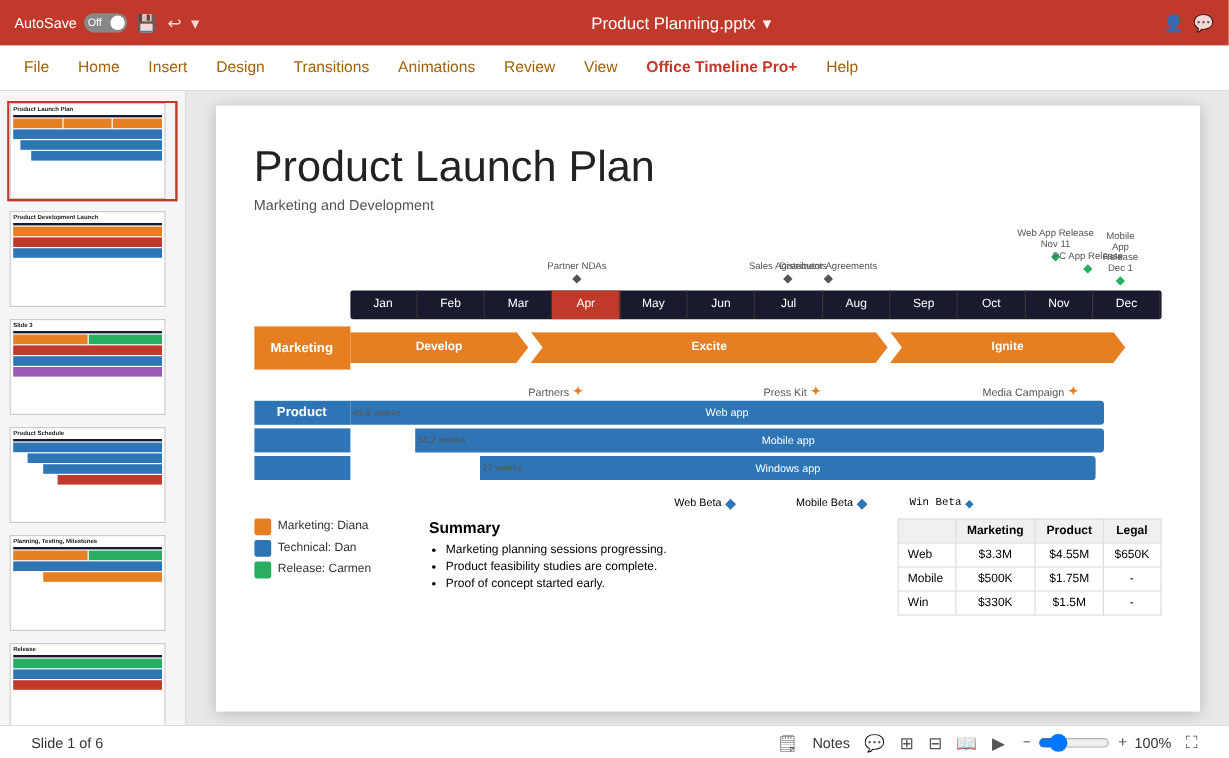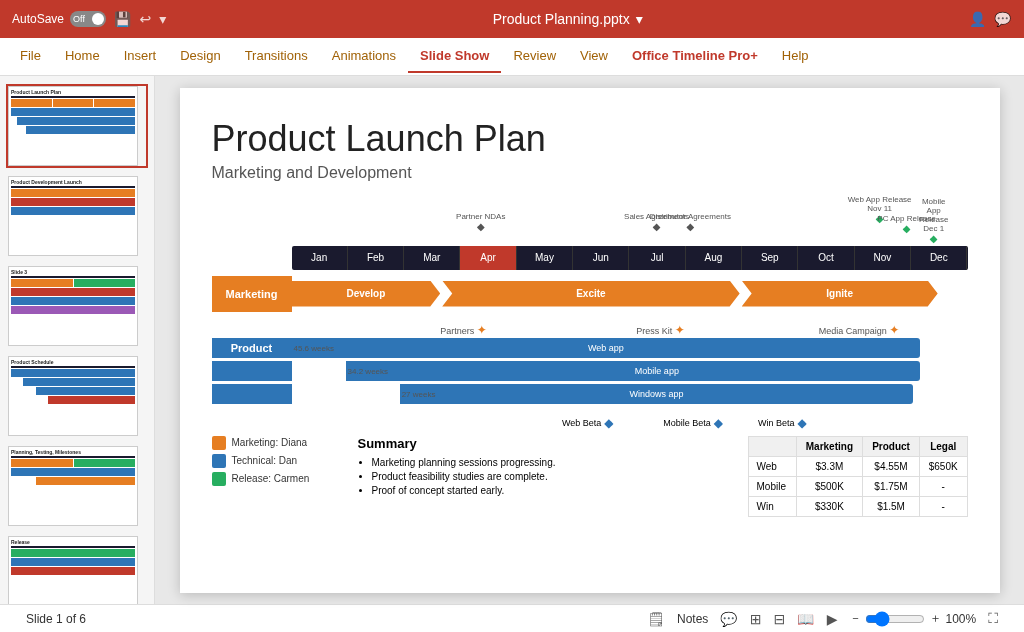--- a/index.html
+++ b/index.html
@@ -103,21 +103,21 @@
       width: 820px;
       height: 505px;
       box-shadow: 0 2px 12px rgba(0,0,0,0.2);
       position: relative;
       padding: 30px 32px 20px;
       overflow: hidden;
     }
 
     
     .slide-title { font-size: 36px; font-weight: 300; color: #222; margin-bottom: 4px; }
-    .slide-subtitle { font-size: 16px; color: #555; margin-bottom: 12px; }
+    .slide-subtitle { font-size: 12px; color: #555; margin-bottom: 12px; }
 
     
     #timeline-container { position: relative; width: 100%; margin-top: 8px; }
 
     
     #month-bar {
       background: #1a1a2e;
       height: 24px;
       display: flex;
       border-radius: 2px;
@@ -205,21 +205,21 @@
     }
 
     
     #annotations { position: relative; height: 50px; margin-left: 80px; margin-bottom: 2px; }
     .annotation {
       position: absolute;
       font-size: 8px;
       color: #555;
       text-align: center;
       transform: translateX(-50%);
-      bottom: 12px;
+      bottom: 2px;
     }
     .annotation::after {
       content: '◆';
       display: block;
       color: #555;
       font-size: 10px;
     }
     .annotation.green::after { color: #27ae60; }
 
     
@@ -320,21 +320,20 @@
   </div>
 </div>
 
 <div id="ribbon">
   <span class="ribbon-tab">File</span>
   <span class="ribbon-tab">Home</span>
   <span class="ribbon-tab">Insert</span>
   <span class="ribbon-tab">Design</span>
   <span class="ribbon-tab">Transitions</span>
   <span class="ribbon-tab">Animations</span>
-  <span class="ribbon-tab active">Slide Show</span>
   <span class="ribbon-tab">Review</span>
   <span class="ribbon-tab">View</span>
   <span class="ribbon-tab special">Office Timeline Pro+</span>
   <span class="ribbon-tab">Help</span>
 </div>
 
 <div id="main">
 
   <div id="slide-panel">
 
@@ -555,21 +554,21 @@
           </div>
 
           <div class="milestone-row">
             <div style="position:relative;flex:1;">
               <span style="position:absolute;left:40%;font-size:9px;display:flex;align-items:center;gap:3px;">
                 Web Beta <span style="color:#2e75b6;font-size:12px;">◆</span>
               </span>
               <span style="position:absolute;left:55%;font-size:9px;display:flex;align-items:center;gap:3px;">
                 Mobile Beta <span style="color:#2e75b6;font-size:12px;">◆</span>
               </span>
-              <span style="position:absolute;left:69%;font-size:9px;display:flex;align-items:center;gap:3px;">
+              <span style="position:absolute;left:69%;font-size:9px;display:flex;align-items:center;gap:3px;font-family:Liberation Mono, monospace;">
                 Win Beta <span style="color:#2e75b6;font-size:12px;">◆</span>
               </span>
             </div>
           </div>
         </div>
 
       </div>
 
       <div id="bottom-section">
 

